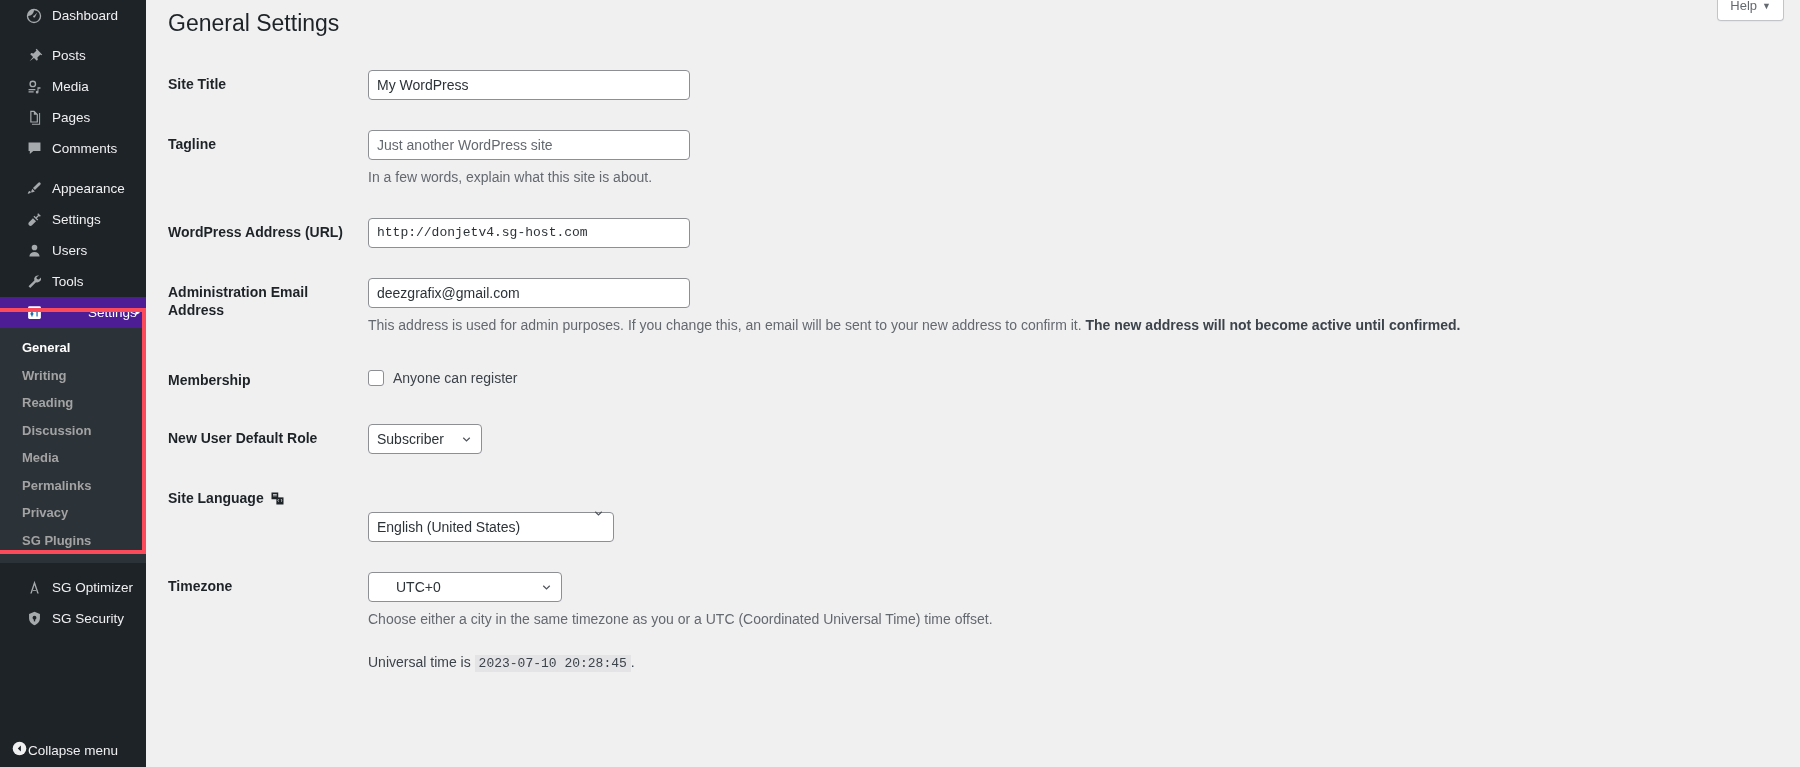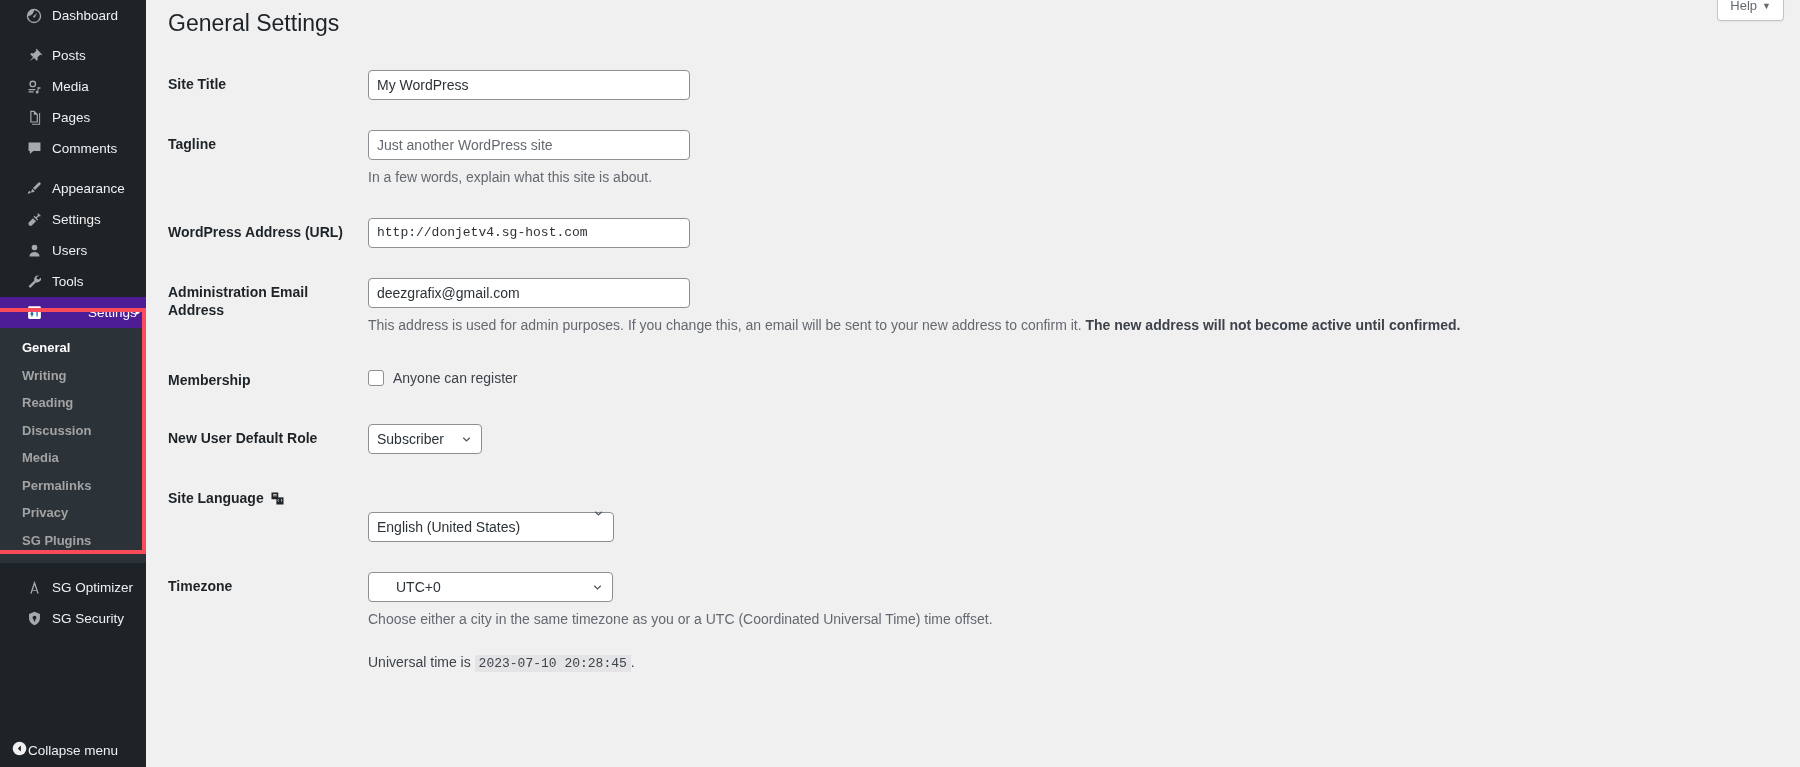--- a/index.html
+++ b/index.html
@@ -208,21 +208,21 @@
     border-radius: 4px;
     background: #fff;
     font-size: 14px;
     color: #2c3338;
     font-family: "Liberation Sans", sans-serif;
     cursor: pointer;
     outline: none;
   }
   select.role { width: 114px; }
   select.lang { width: 246px; margin-top: 28px; }
-  select.tz   { width: 245px; padding-left: 27px; }
+  select.tz   { width: 194px; padding-left: 27px; }
   .sel-caret {
     position: absolute;
     right: 9px; top: 50%;
     transform: translateY(-50%);
     pointer-events: none;
     color: #50575e;
     line-height: 0;
   }
   .lang-icon {
     display: inline-block;

